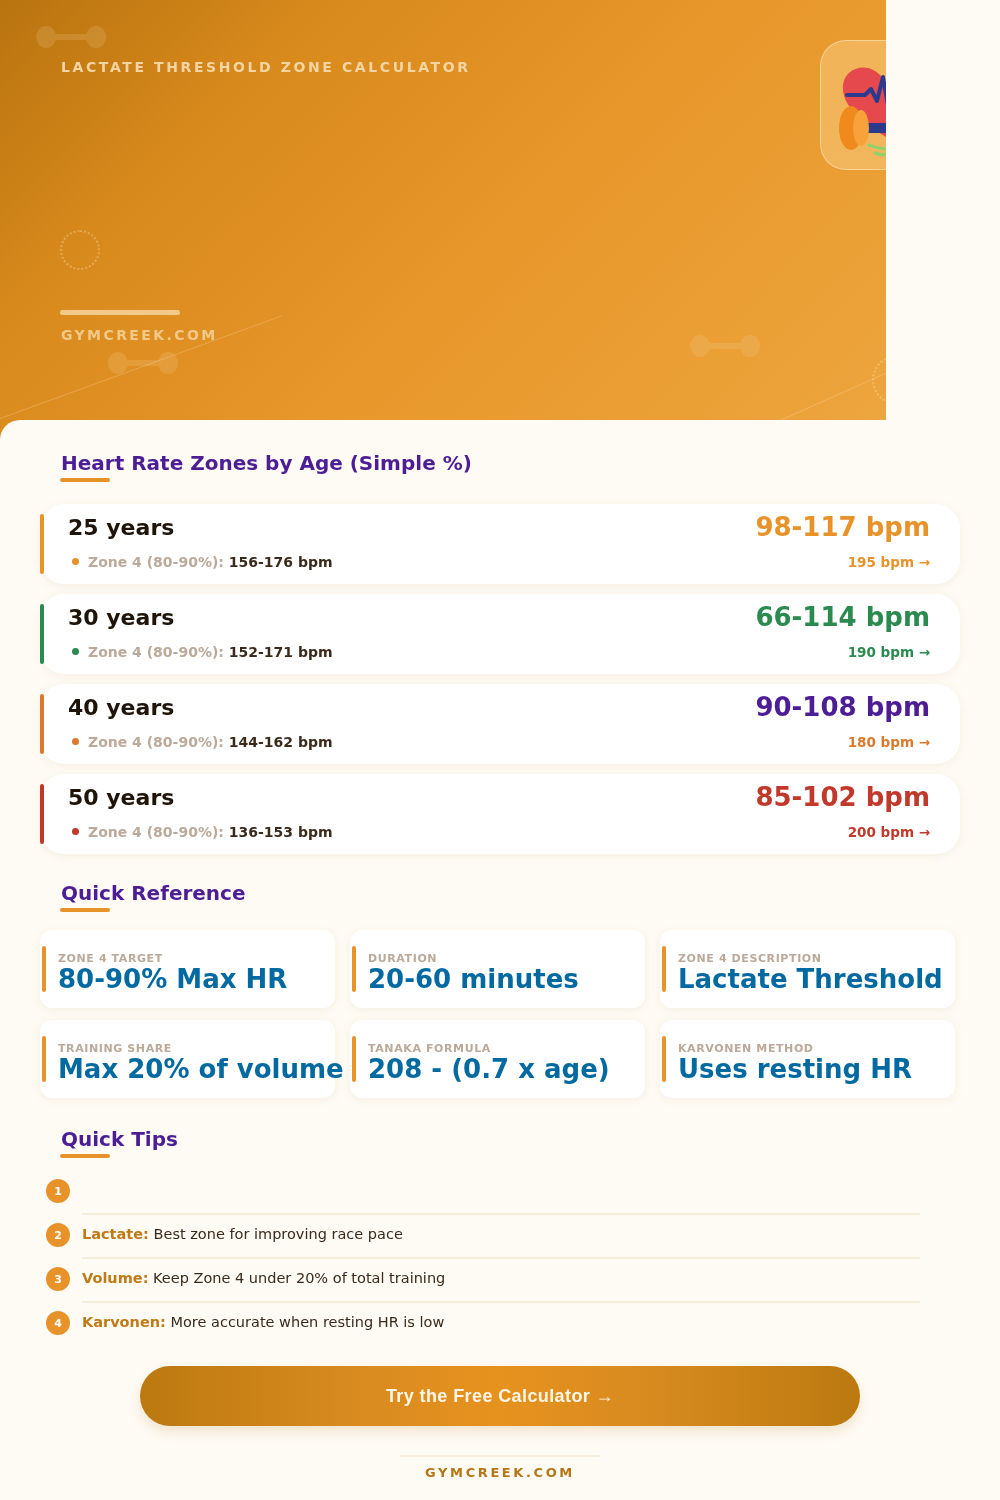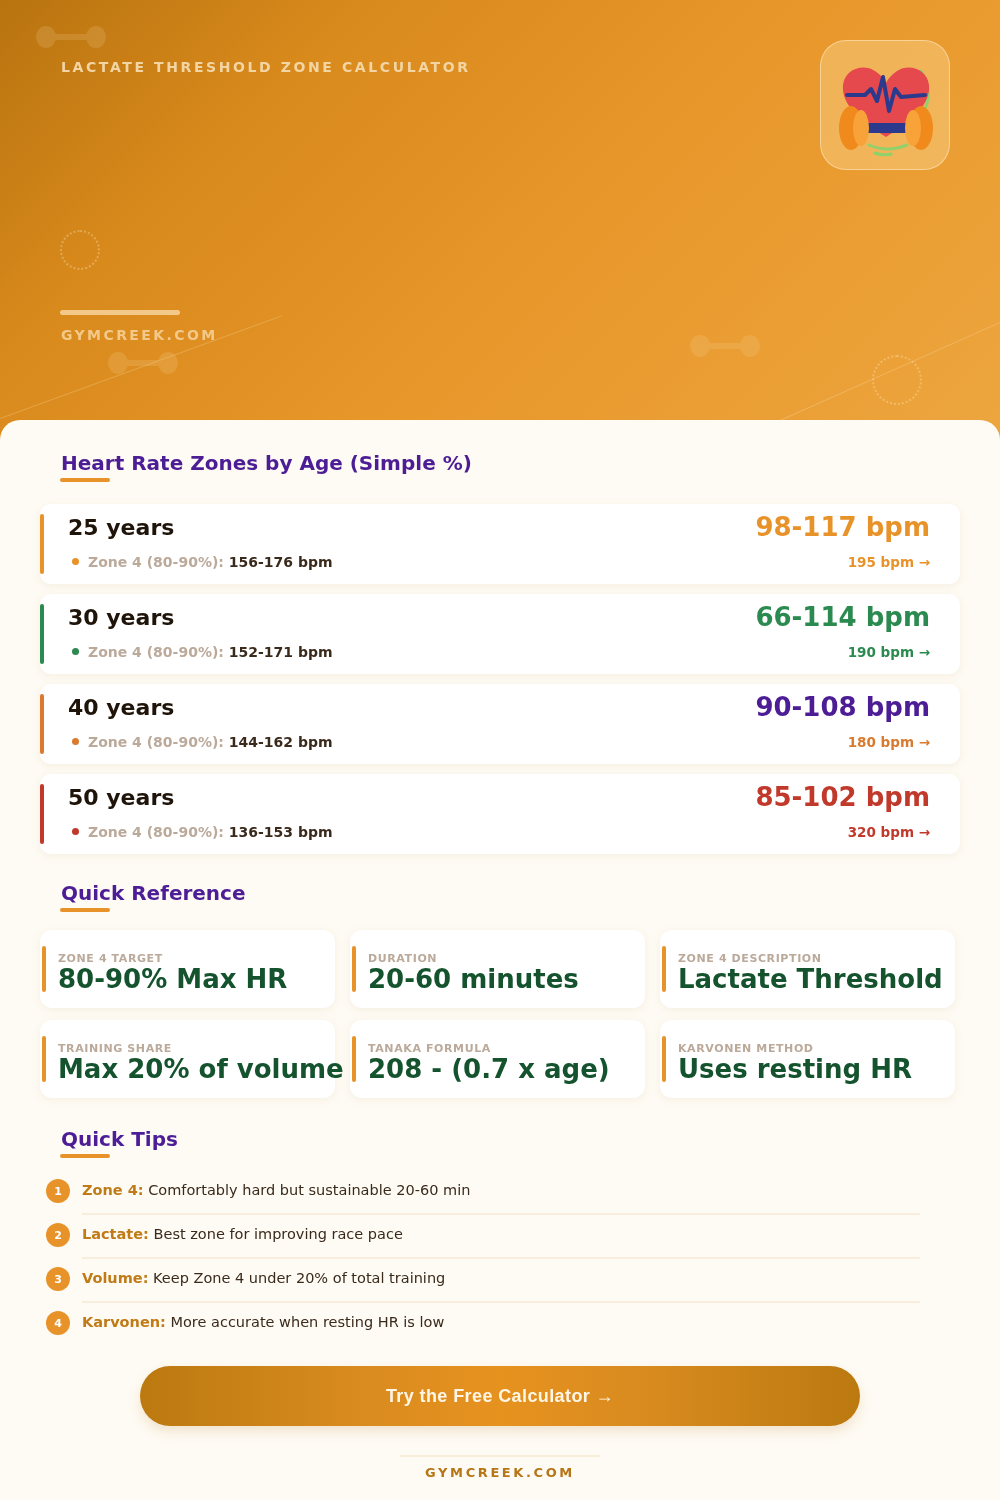--- a/index.html
+++ b/index.html
@@ -3,21 +3,21 @@
 <meta charset="utf-8">
 <style>
   * { box-sizing: border-box; margin: 0; padding: 0; }
   html, body { width: 1000px; height: 1500px; overflow: hidden; }
   body {
     font-family: "DejaVu Sans", sans-serif;
     background: #fefbf4;
     position: relative;
   }
   .hero {
-    position: absolute; left: 0; top: 0; width: 1000px; height: 460px;
+    position: absolute; left: 0; top: 0; width: 886px; height: 460px;
     background: linear-gradient(135deg, #b8730f 0%, #d98a1c 25%, #e8972a 55%, #eda63f 100%);
     overflow: hidden;
   }
   .hero .deco { position: absolute; opacity: 0.18; }
   .hero .deco.db { width: 70px; height: 22px; }
   .hero .deco.db::before, .hero .deco.db::after {
     content: ""; position: absolute; top: 0; width: 20px; height: 22px; border-radius: 50%; background: #f5d6a0;
   }
   .hero .deco.db::before { left: 0; }
   .hero .deco.db::after { right: 0; }
@@ -51,40 +51,40 @@
     background: #fefbf4; border-radius: 20px 20px 0 0;
   }
   .section-title {
     position: absolute; left: 61px;
     font-size: 20px; font-weight: bold; color: #4c1d95;
   }
   .section-bar { position: absolute; left: 60px; width: 50px; height: 4px; border-radius: 2px; background: #e8932a; }
 
   .zone-card {
     position: absolute; left: 40px; width: 920px; height: 80px;
-    background: #ffffff; border-radius: 11px;
+    background: #ffffff; border-radius: 24px;
     box-shadow: 0 2px 8px rgba(180,140,80,0.10);
   }
   .zone-card .accent { position: absolute; left: 0; top: 10px; width: 4px; height: 60px; border-radius: 2px; }
   .zone-card .age { position: absolute; left: 28px; top: 11px; font-size: 22px; font-weight: bold; color: #1f140a; }
   .zone-card .z4 { position: absolute; left: 32px; top: 50px; font-size: 14px; font-weight: bold; white-space: nowrap; }
   .zone-card .dot { display: inline-block; width: 7px; height: 7px; border-radius: 50%; margin-right: 9px; vertical-align: 2px; }
   .zone-card .z4-label { color: #bba99a; }
   .zone-card .z4-val { color: #3a2a1c; }
   .zone-card .range { position: absolute; right: 30px; top: 8px; font-size: 26px; font-weight: bold; }
   .zone-card .maxhr { position: absolute; right: 30px; top: 50px; font-size: 13.5px; font-weight: bold; }
 
   .ref-card {
     position: absolute; width: 295px; height: 78px;
     background: #ffffff; border-radius: 12px;
     box-shadow: 0 2px 8px rgba(180,140,80,0.10);
   }
   .ref-card .accent { position: absolute; left: 2px; top: 16px; width: 4px; height: 46px; border-radius: 2px; background: #e8932a; }
   .ref-card .lbl { position: absolute; left: 18px; top: 22px; font-size: 11px; font-weight: bold; letter-spacing: 0.6px; color: #bba99a; }
-  .ref-card .val { position: absolute; left: 18px; top: 34px; font-size: 26px; font-weight: bold; color: #14532d; white-space: nowrap; }
+  .ref-card .val { position: absolute; left: 18px; top: 34px; font-size: 26px; font-weight: bold; color: #0369a1; white-space: nowrap; }
 
   .tip { position: absolute; left: 46px; width: 874px; height: 44px; }
   .tip .num {
     position: absolute; left: 0; top: 1px; width: 24px; height: 24px; border-radius: 50%;
     background: #e8932a; color: #fff; font-size: 11px; font-weight: bold;
     display: flex; align-items: center; justify-content: center;
   }
   .tip .txt { position: absolute; left: 36px; top: 4px; font-size: 14.5px; color: #3a2a1c; white-space: nowrap; }
   .tip .key { font-weight: bold; color: #c07a16; }
   .tip .sep { position: absolute; left: 36px; right: 0; top: 35px; height: 2px; background: #f8ecdb; }
@@ -178,21 +178,21 @@
   <div class="maxhr" style="color:#d97a2e;">180 bpm →</div>
 </div>
 
 <div class="zone-card" style="top:774px;">
   <div class="accent" style="background:#c0392b;"></div>
   <div class="age">50 years</div>
   <div class="z4">
     <span class="dot" style="background:#c0392b;"></span><span class="z4-label">Zone 4 (80-90%):</span> <span class="z4-val">136-153 bpm</span>
   </div>
   <div class="range" style="color:#c0392b;">85-102 bpm</div>
-  <div class="maxhr" style="color:#c0392b;">320 bpm →</div>
+  <div class="maxhr" style="color:#c0392b;">200 bpm →</div>
 </div>
 
 <div class="section-title" style="top:881px;">Quick Reference</div>
 <div class="section-bar" style="top:908px;"></div>
 
 <div class="ref-card" style="left:40px;top:930px;">
   <div class="accent"></div>
   <div class="lbl">ZONE 4 TARGET</div>
   <div class="val">80-90% Max HR</div>
 </div>
@@ -220,21 +220,20 @@
   <div class="accent"></div>
   <div class="lbl">KARVONEN METHOD</div>
   <div class="val">Uses resting HR</div>
 </div>
 
 <div class="section-title" style="top:1127px;">Quick Tips</div>
 <div class="section-bar" style="top:1154px;"></div>
 
 <div class="tip" style="top:1178px;">
   <div class="num">1</div>
-  <div class="txt"><span class="key">Zone 4:</span><span> Comfortably hard but sustainable 20-60 min</span></div>
   <div class="sep"></div>
 </div>
 <div class="tip" style="top:1222px;">
   <div class="num">2</div>
   <div class="txt"><span class="key">Lactate:</span><span> Best zone for improving race pace</span></div>
   <div class="sep"></div>
 </div>
 <div class="tip" style="top:1266px;">
   <div class="num">3</div>
   <div class="txt"><span class="key">Volume:</span><span> Keep Zone 4 under 20% of total training</span></div>

